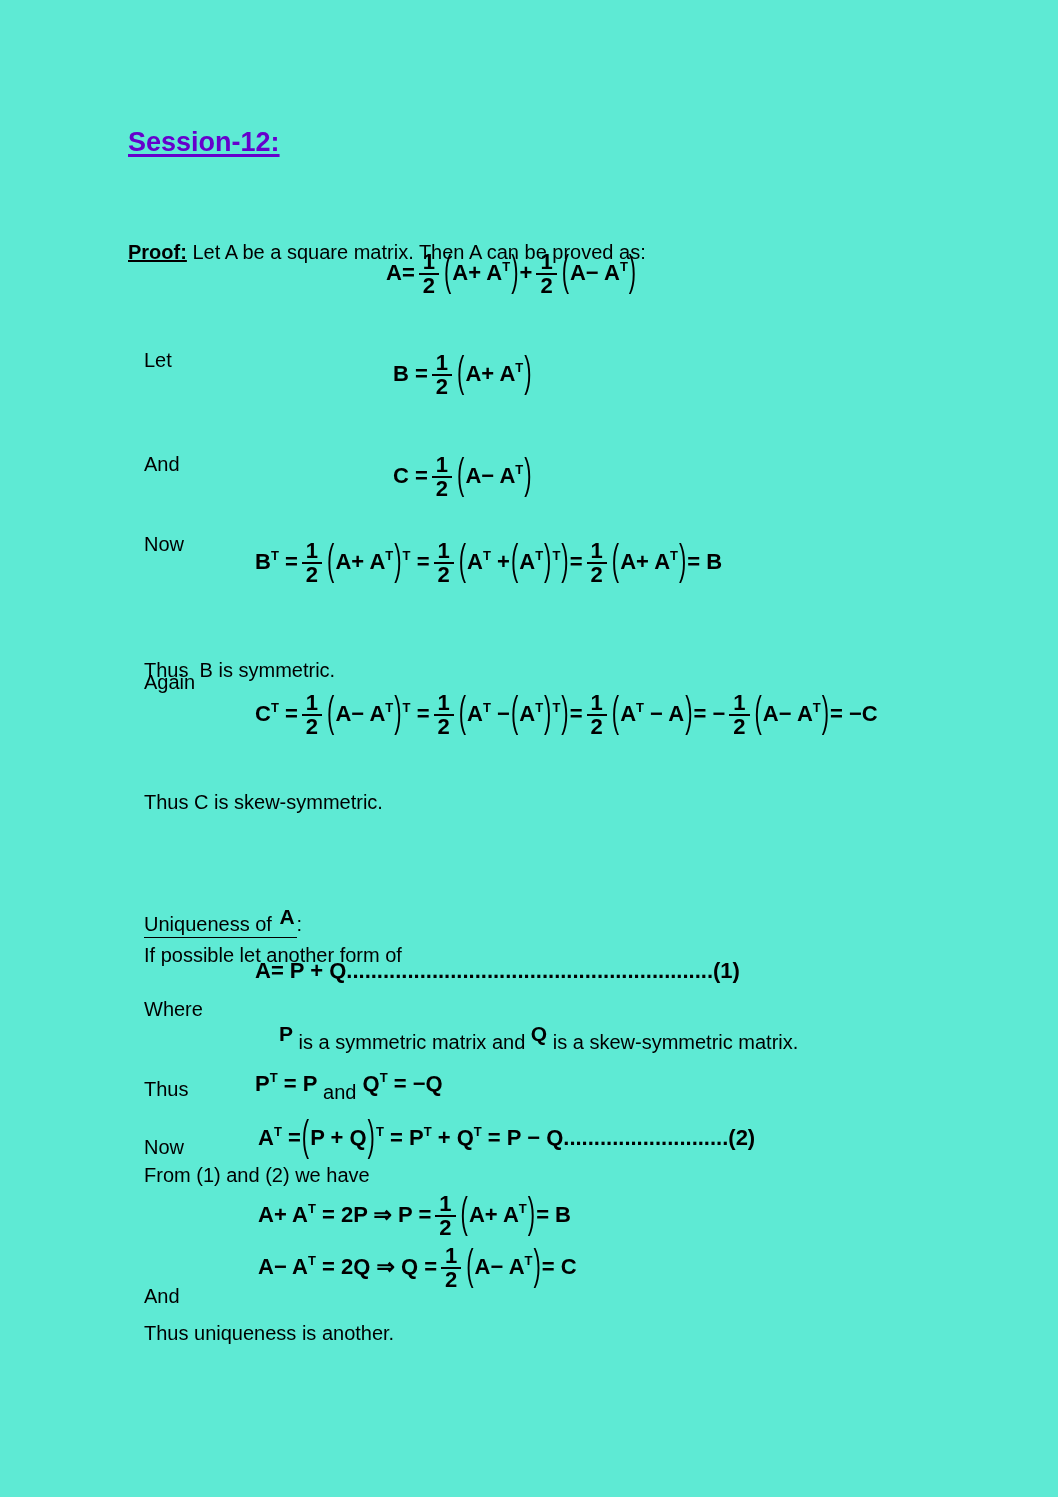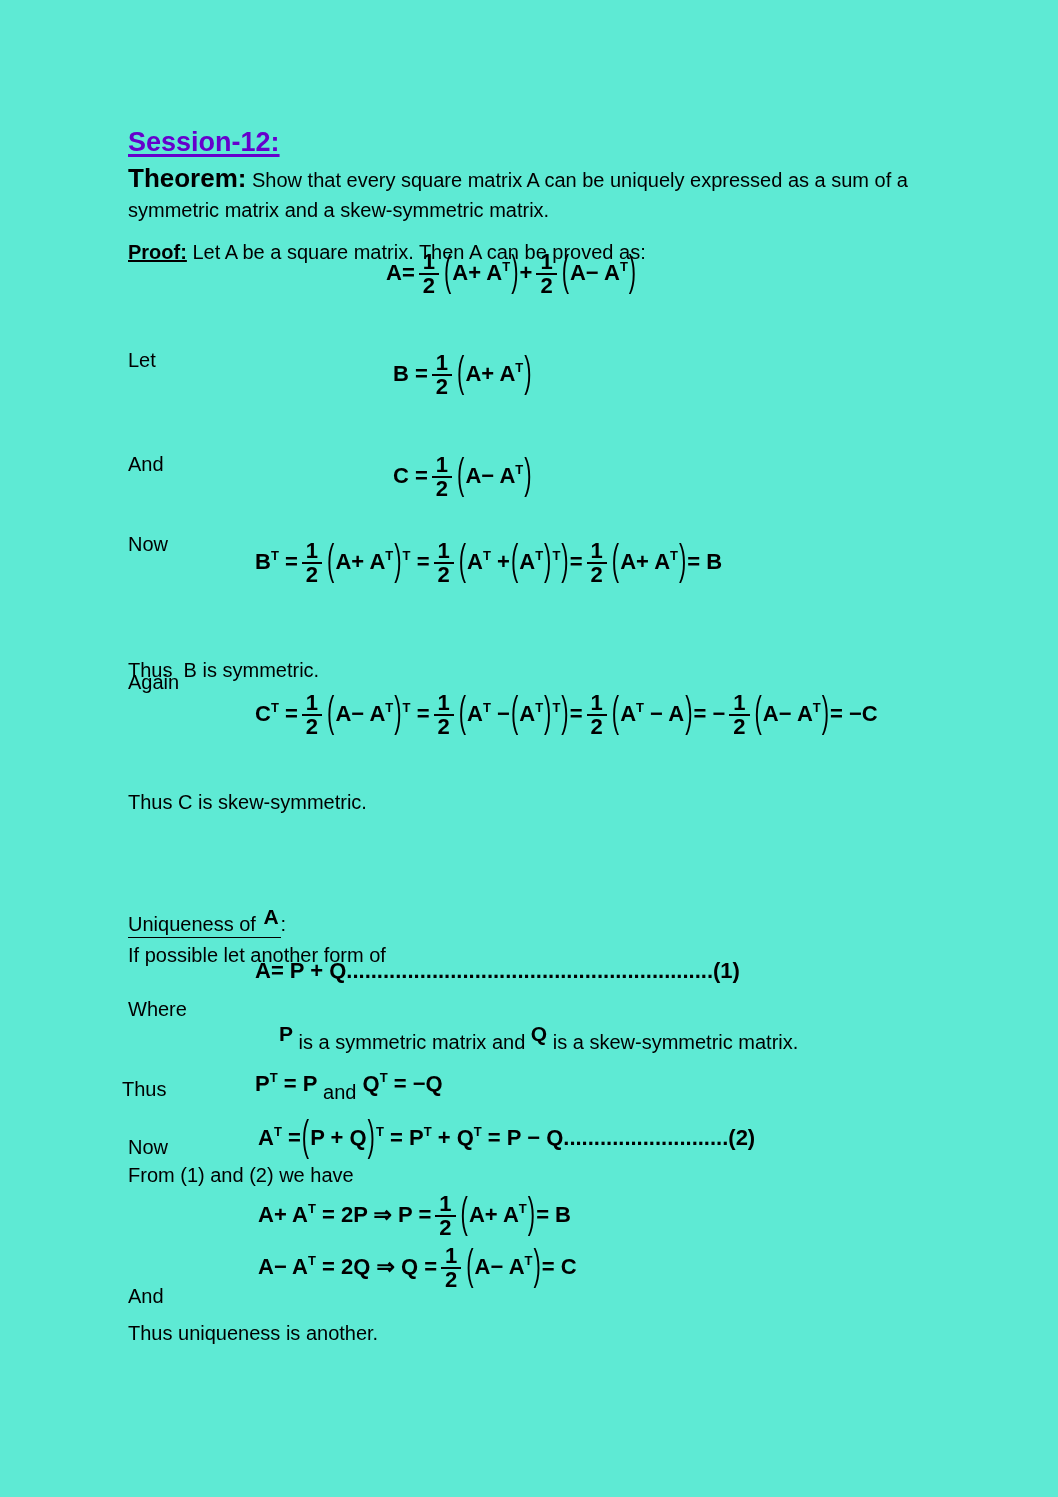--- a/index.html
+++ b/index.html
@@ -6,21 +6,21 @@
   .page{
     position:relative;
     width:1058px;
     height:1497px;
     background:#5eead4;
     color:#000000;
     font-family:Liberation Sans, sans-serif;
     overflow:hidden;
   }
   .abs{position:absolute;margin:0;}
-  .txt{font-size:20px;white-space:pre-wrap;line-height:1.3;}
+  .txt{font-size:20px;white-space:pre-wrap;line-height:1.3;margin-left:16px;}
 
   
   #session{
     left:128px;top:127px;
     font-size:27px;font-weight:bold;
     text-decoration:underline;
     text-decoration-thickness:2.5px;
     text-underline-offset:3px;
   }
   #theorem{left:128px;top:161px;width:798px;font-size:20px;line-height:1.38;white-space:pre-wrap;}
@@ -56,21 +56,21 @@
   #lbl-let{left:128px;top:347px;}
   #lbl-and{left:128px;top:451px;}
   #lbl-now{left:128px;top:531px;}
   #st-thusb{left:128px;top:657px;}
   #lbl-again{left:128px;top:669px;}
   #st-thusc{left:128px;top:789px;}
   #st-hence{left:128px;top:840px;}
   #uniq{left:128px;top:910px;}
   #st-ifposs{left:128px;top:942px;}
   #lbl-where{left:128px;top:996px;}
-  #lbl-thus{left:122px;top:1076px;text-align:right;}
+  #lbl-thus{left:128px;top:1076px;text-align:right;}
   #lbl-now2{left:128px;top:1134px;}
   #st-from{left:128px;top:1162px;}
   #lbl-and2{left:128px;top:1283px;}
   #st-proved{left:128px;top:1320px;}
 
   
   #eq-main{left:386px;top:250px;}
   #eq-b{left:393px;top:351px;}
   #eq-c{left:393px;top:453px;}
   #eq-bt{left:255px;top:539px;}
@@ -85,21 +85,20 @@
   .uline{border-bottom:1.5px solid #000;display:inline-block;}
   .uvar{font-weight:bold;position:relative;top:-7px;padding:0 2px;font-size:21px;}
 </style>
 </head>
 <body>
 
 <div class="page">
 
   <h1 id="session" class="abs" style="color: rgb(102, 0, 204); text-decoration-color: rgb(102, 0, 204);">Session-12:</h1>
 
-  <p id="theorem" class="abs"><span class="theorem-label">Theorem:</span><span> Show that every square matrix A can be uniquely expressed as a sum of a symmetric matrix and a skew-symmetric matrix.</span></p>
 
   <p id="proof" class="abs"><span class="proof-label">Proof:</span><span> Let A be a square matrix. Then A can be proved as:</span></p>
 
   <div id="eq-main" class="eq"><span>A=</span><span class="frac"><span class="num">1</span><span class="den">2</span></span><span class="bigp">(</span><span>A+ A</span><span class="expo">T</span><span class="bigp">)</span><span>+</span><span class="frac"><span class="num">1</span><span class="den">2</span></span><span class="bigp">(</span><span>A− A</span><span class="expo">T</span><span class="bigp">)</span></div>
 
   <p id="lbl-let" class="abs txt">Let</p>
   <div id="eq-b" class="eq"><span>B =</span><span class="frac"><span class="num">1</span><span class="den">2</span></span><span class="bigp">(</span><span>A+ A</span><span class="expo">T</span><span class="bigp">)</span></div>
 
   <p id="lbl-and" class="abs txt">And</p>
   <div id="eq-c" class="eq"><span>C =</span><span class="frac"><span class="num">1</span><span class="den">2</span></span><span class="bigp">(</span><span>A− A</span><span class="expo">T</span><span class="bigp">)</span></div>

